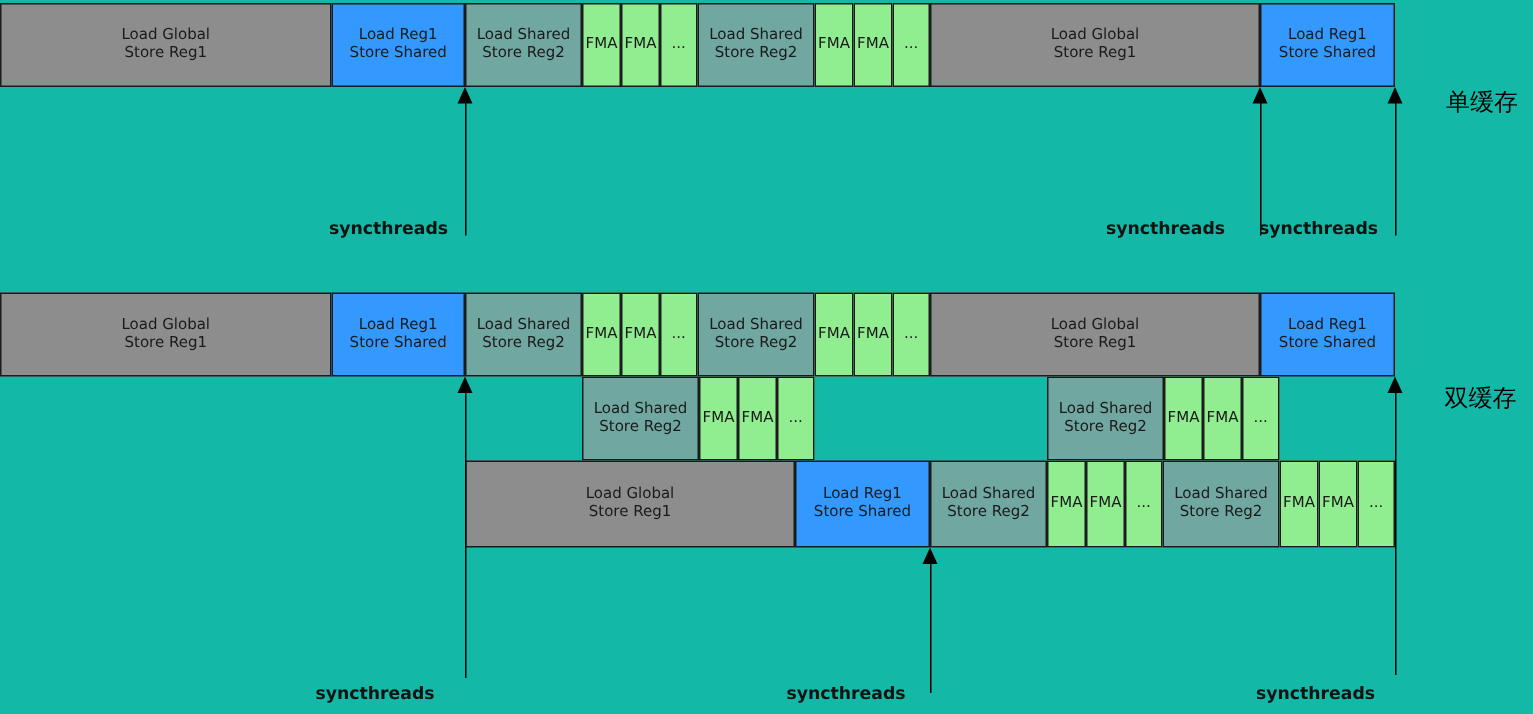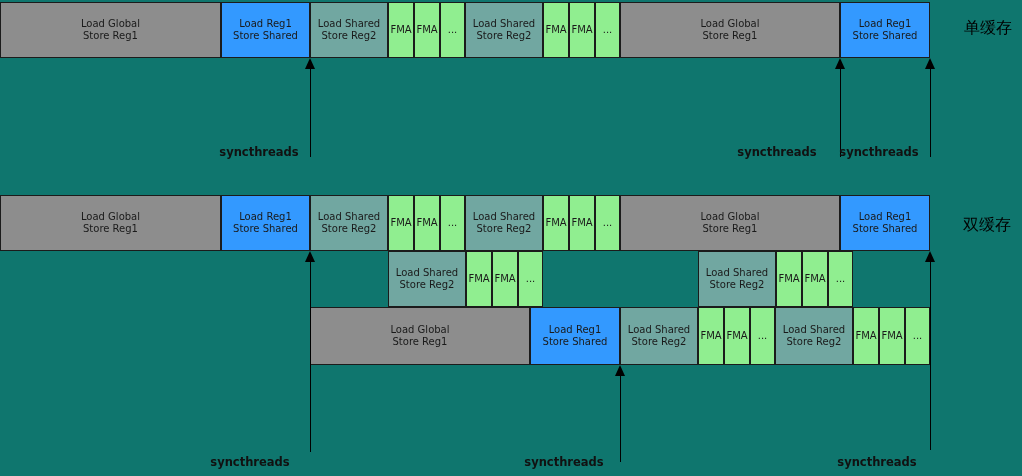--- a/index.html
+++ b/index.html
@@ -5,21 +5,21 @@
   html, body {
     margin: 0;
     padding: 0;
     background: #ffffff;
     font-family: "DejaVu Sans", "Liberation Sans", sans-serif;
   }
   #canvas {
     position: relative;
     width: 1022px;
     height: 476px;
-    background: #0f766e;
+    background: #14b8a6;
     overflow: hidden;
   }
   .diagram { position: absolute; inset: 0; }
   .block {
     position: absolute;
     box-sizing: border-box;
     border: 1px solid #1b1b1b;
     display: flex;
     align-items: center;
     justify-content: center;
@@ -51,20 +51,21 @@
     color: #111111;
     white-space: nowrap;
     margin-top: 44px;
   }
   .side-title {
     position: absolute;
     transform: translate(-50%, -50%);
     font-size: 16px;
     color: #000000;
     white-space: nowrap;
+    margin-top: 41px;
   }
 </style>
 </head>
 <body>
 
 <div id="canvas">
     <div class="diagram">
       <div class="block" style="left: 0px; top: 2px; width: 221px; height: 56px; background: rgb(141, 141, 141); border-color: rgb(27, 27, 27); color: rgb(26, 26, 26);">Load Global
 Store Reg1</div>
       <div class="block" style="left: 221px; top: 2px; width: 89px; height: 56px; background: rgb(51, 153, 255); border-color: rgb(27, 27, 27); color: rgb(26, 26, 26);">Load Reg1

